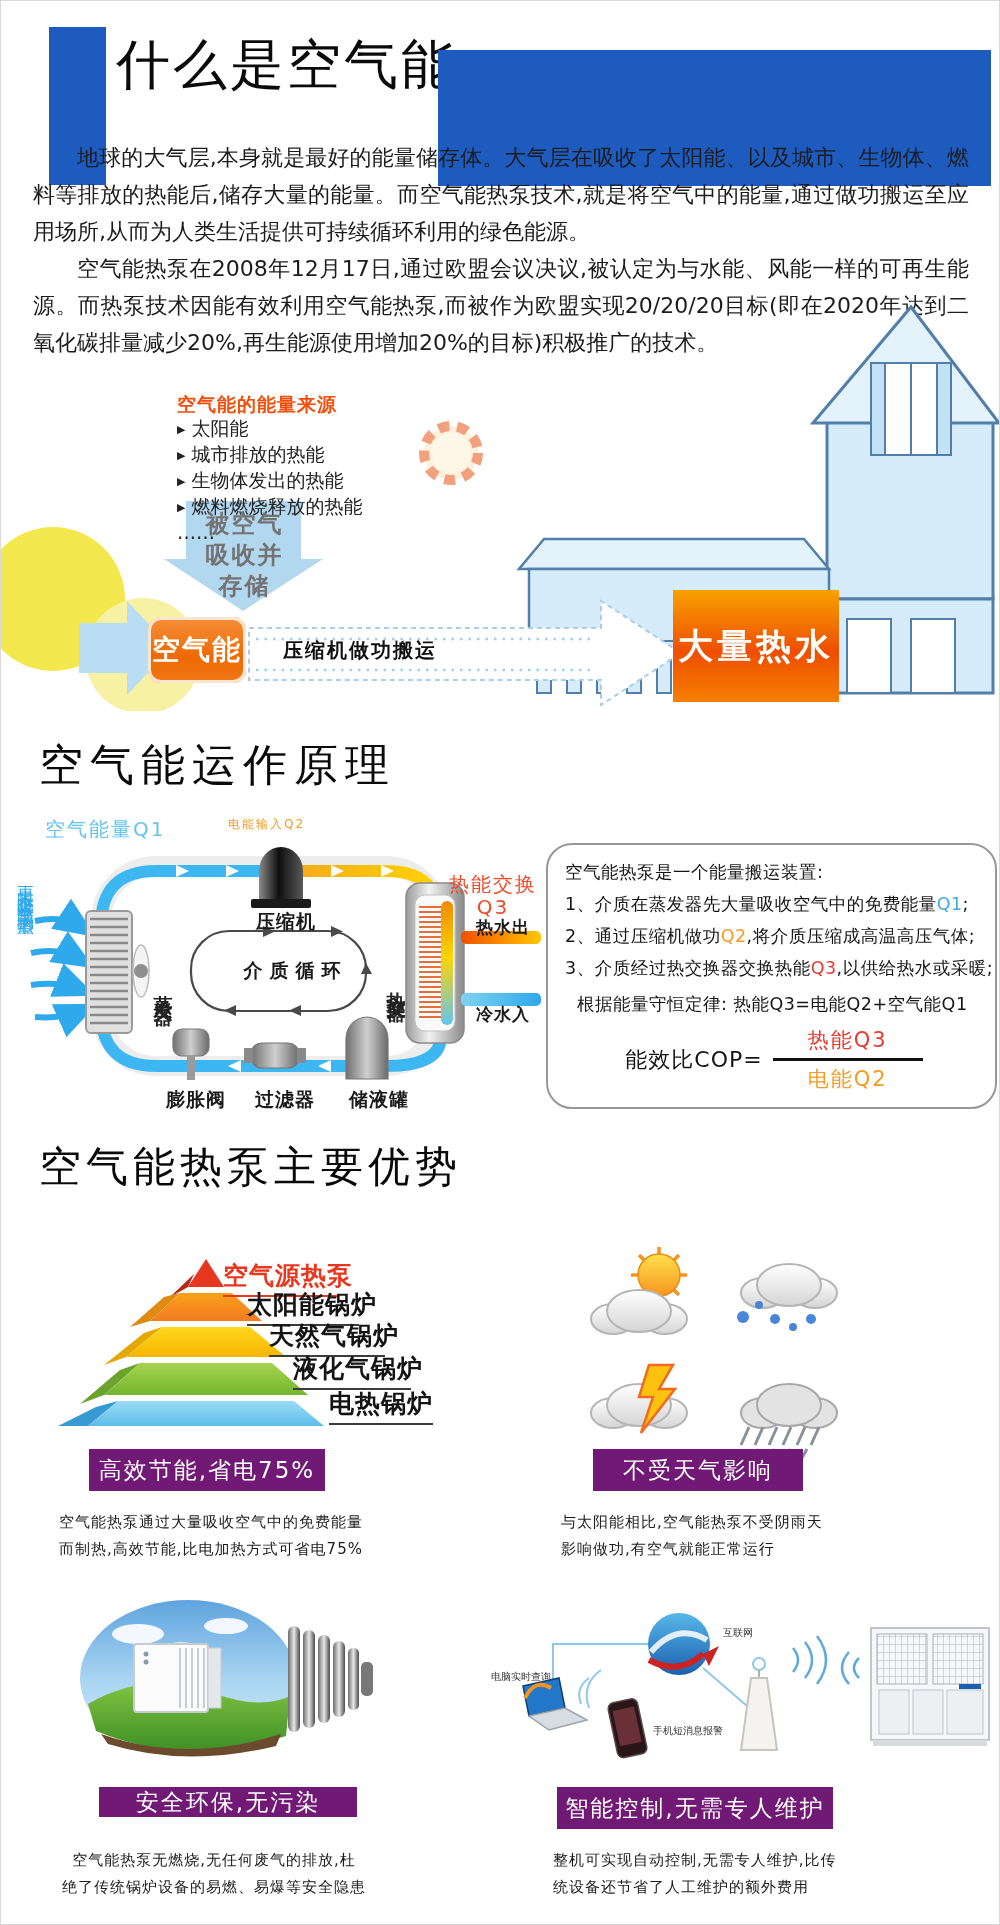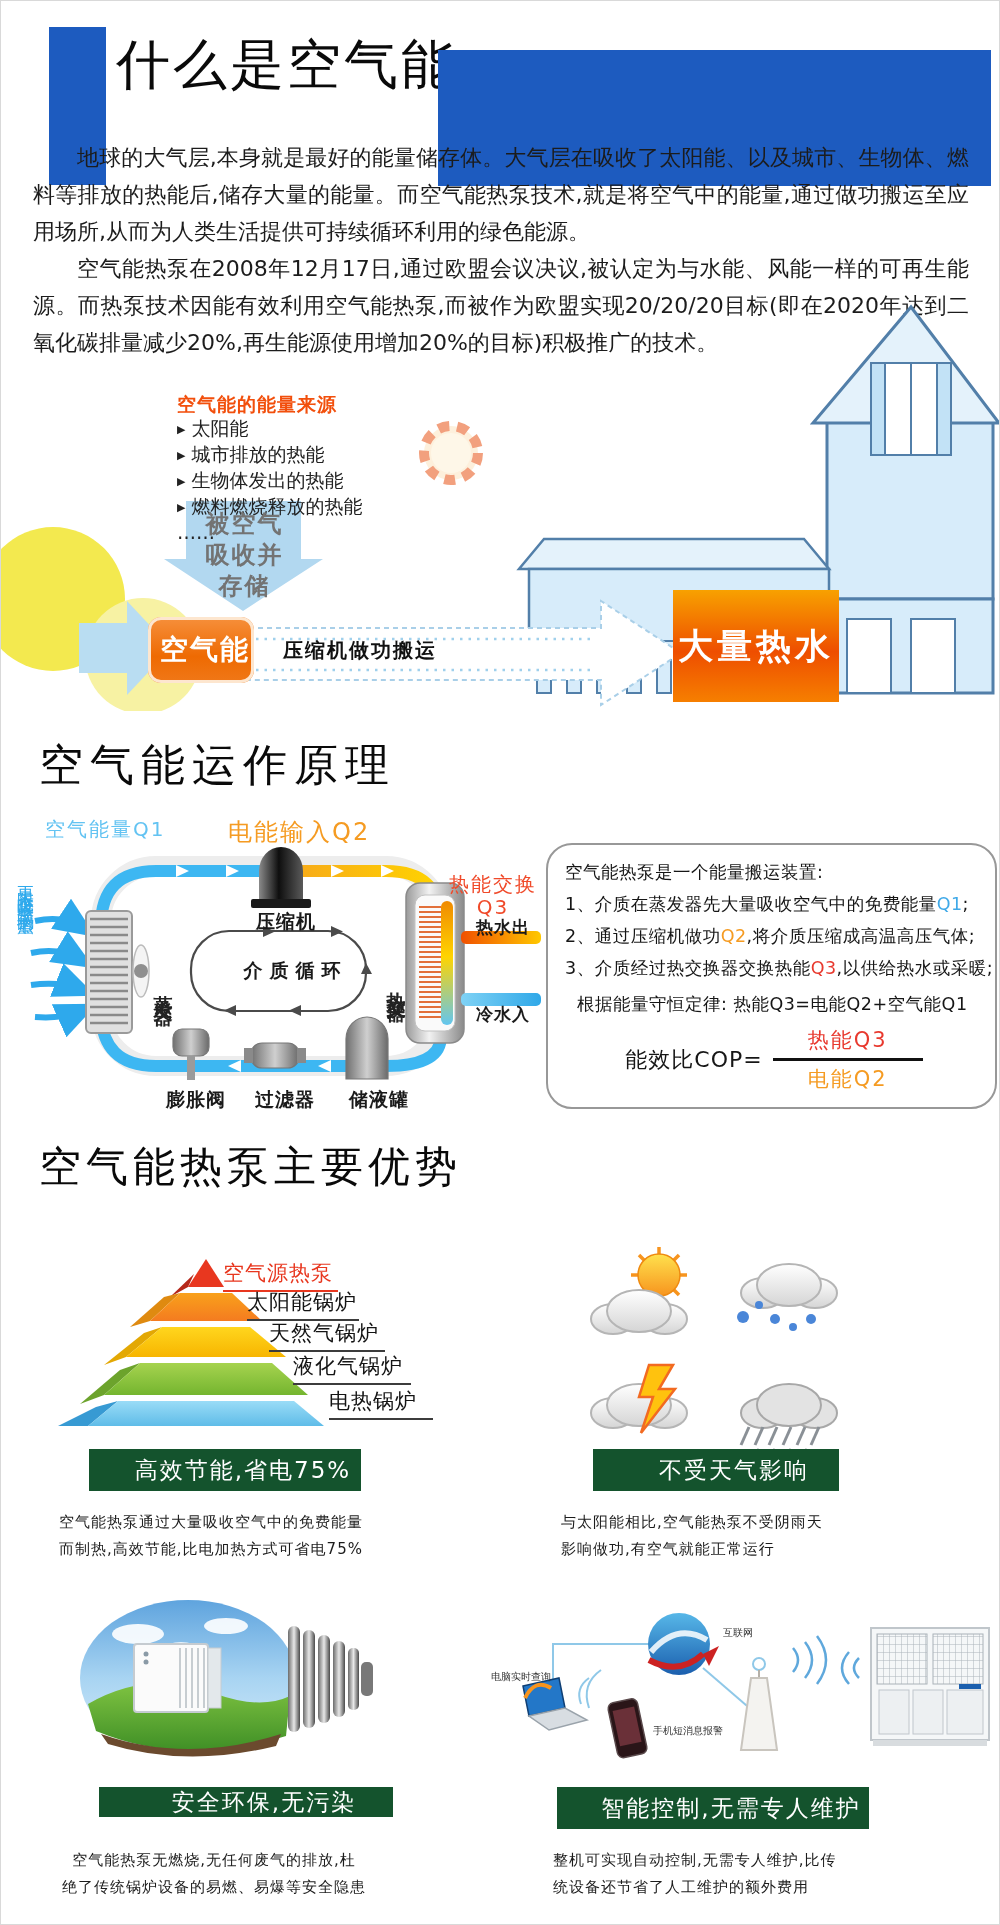--- a/index.html
+++ b/index.html
@@ -12,49 +12,49 @@
   .intro{left:32px;top:138px;width:936px;font-size:22px;line-height:37px;color:#1c1c1c;text-align:justify;}
   .intro p{margin:0;text-indent:2em;}
   .src-title{left:176px;top:391px;font-size:19px;font-weight:bold;color:#f24f0c;letter-spacing:1px;}
   .src-list{left:176px;top:416px;font-size:19px;color:#222;line-height:23px;}
   .src-list .row{white-space:nowrap;}
   .src-list .tri{font-size:11px;margin-right:6px;position:relative;top:-2px;}
   .absorb{left:196px;top:508px;width:95px;text-align:center;color:#737373;font-weight:bold;
     font-size:24px;line-height:31px;letter-spacing:2px;}
   .airbtn{left:147px;top:616px;width:98px;height:66px;background:linear-gradient(180deg,#f6903c,#ee6a02 60%,#f07818);
     border-radius:13px;box-shadow:0 0 0 3px #fde6cf inset;display:flex;align-items:center;justify-content:center;
-    color:#fff;font-size:28px;font-weight:bold;letter-spacing:2px;padding-left:8px;}
+    color:#fff;font-size:28px;font-weight:bold;letter-spacing:2px;}
   .transfer{left:282px;top:636px;font-size:20px;font-weight:bold;color:#111;letter-spacing:2px;}
   .hotwater{left:672px;top:589px;width:166px;height:112px;display:flex;align-items:center;justify-content:center;
     background:linear-gradient(180deg,#f8a100 0%,#ee4e00 55%,#f67f00 100%);
     color:#fff;font-size:35px;font-weight:bold;letter-spacing:4px;}
   .sec-title1{left:38px;top:735px;font-size:44px;color:#0a0a0a;letter-spacing:7px;white-space:nowrap;}
   .sec-title2{left:38px;top:1138px;font-size:42px;color:#0a0a0a;letter-spacing:5px;white-space:nowrap;font-family:Liberation Serif, serif;}
   .lblQ1{left:44px;top:815px;font-size:20px;color:#63c3f2;letter-spacing:2px;}
-  .lblQ2{left:227px;top:815px;font-size:24px;color:#f59b22;letter-spacing:2px;}
+  .lblQ2{left:227px;top:815px;font-size:12px;color:#f59b22;letter-spacing:2px;}
   .lblQ3{left:440px;top:872px;width:104px;text-align:center;font-size:20px;color:#f04a2a;letter-spacing:2px;line-height:23px;}
   .dlabel{font-size:19px;font-weight:bold;color:#1a1a1a;text-align:center;letter-spacing:1px;}
   .vtext{writing-mode:vertical-rl;text-orientation:upright;}
   .sidenote{left:14px;top:872px;height:220px;font-size:17px;color:#2ea9ec;letter-spacing:3px;font-weight:500;}
   .evapv{left:150px;top:938px;height:100px;font-size:19px;font-weight:bold;color:#222;letter-spacing:7px;}
   .exchv{left:383px;top:926px;height:115px;font-size:19px;font-weight:bold;color:#222;letter-spacing:4px;}
   .cyc{left:232px;top:955px;width:125px;letter-spacing:7px;}
   .explain{left:545px;top:842px;width:451px;height:266px;border:2px solid #989898;border-radius:26px;
     box-sizing:border-box;padding:15px 12px 0 17px;font-size:17.5px;color:#161616;letter-spacing:.5px;}
   .explain .ln{margin-bottom:8px;white-space:nowrap;}
   .q1c{color:#3fa9e8;} .q2c{color:#f59b22;} .q3c{color:#e8392e;}
   .law{margin-top:12px;padding-left:12px;white-space:nowrap;}
   .cop{display:flex;align-items:center;justify-content:center;margin-top:10px;}
   .cop .cl{font-size:22px;letter-spacing:1px;}
   .frac{display:flex;flex-direction:column;align-items:center;margin-left:10px;font-size:21px;letter-spacing:2px;}
   .frac .bar{width:150px;border-top:3px solid #111;margin:4px 0;}
-  .pyr-lbl{font-size:21px;color:#141414;padding-bottom:3px;border-bottom:2px solid #3c3c3c;white-space:nowrap;letter-spacing:1px;}
+  .pyr-lbl{font-size:25px;color:#141414;padding-bottom:3px;border-bottom:2px solid #3c3c3c;white-space:nowrap;letter-spacing:1px;font-weight:bold;}
   .pyr-lbl.red{color:#e8371f;border-bottom-color:#e8371f;}
-  .banner{background:#14532d;color:#fff;display:flex;align-items:center;justify-content:center;
-    font-size:23px;letter-spacing:2px;white-space:nowrap;padding-left:36px;}
+  .banner{background:#701a75;color:#fff;display:flex;align-items:center;justify-content:center;
+    font-size:23px;letter-spacing:2px;white-space:nowrap;}
   .desc{font-size:15px;color:#1c1c1c;line-height:27px;letter-spacing:1px;}
   .ctr{text-align:center;}
 </style>
 </head>
 <body>
 
 <div class="canvas">
 
   <div class="abs hdr-sq"></div>
   <div class="abs hdr-title">什么是空气能</div>

